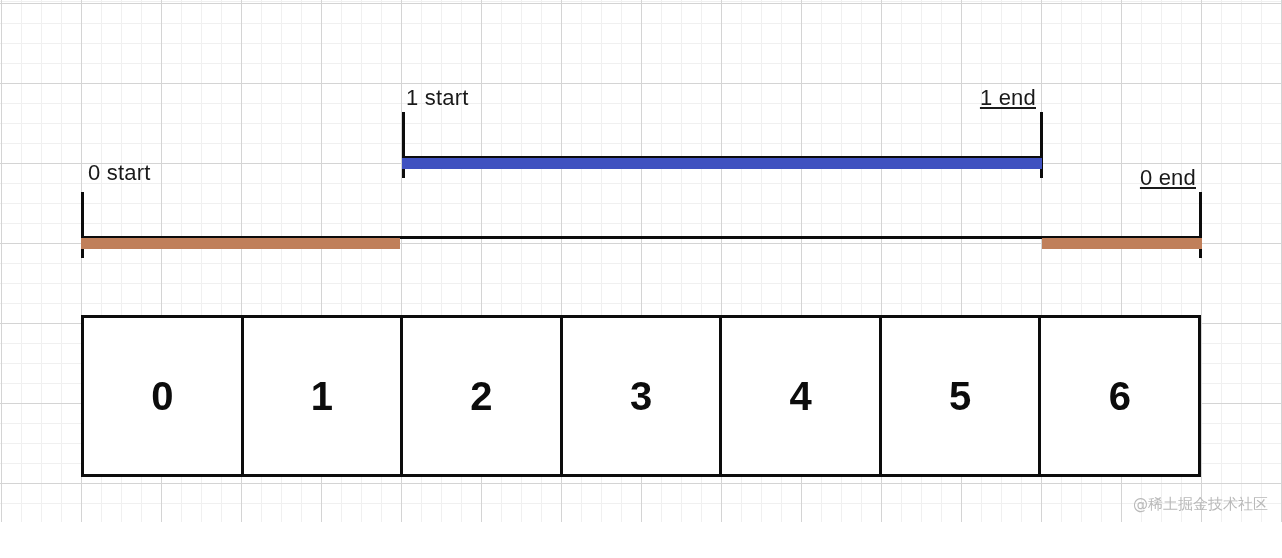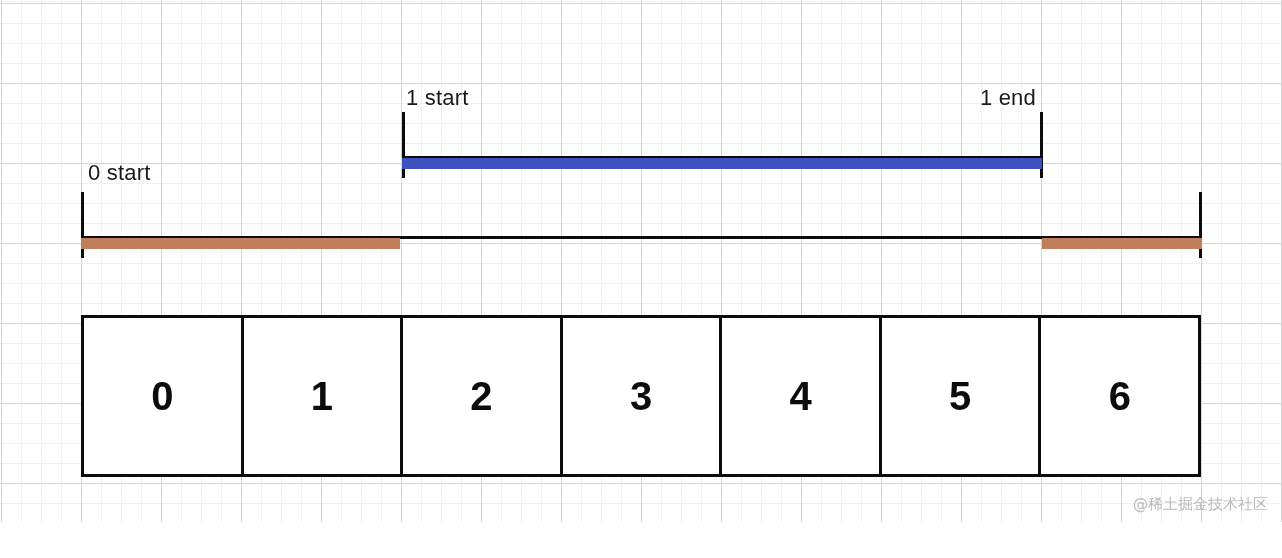--- a/index.html
+++ b/index.html
@@ -56,21 +56,21 @@
 
   
   .lbl {
     position: absolute;
     font-size: 22px;
     line-height: 26px;
     color: #1a1a1a;
     white-space: nowrap;
     letter-spacing: 0.2px;
   }
-  .lbl-right { text-align: right; }
+  .lbl-right { text-align: right; text-decoration: underline; }
 
   
   #cells {
     position: absolute;
     left: 81px;
     top: 315px;
     width: 1120px;
     height: 162px;
     display: flex;
     box-sizing: border-box;
@@ -113,20 +113,21 @@
   <div class="tick" style="left:402px; top:112px; height:66px;"></div>
 
   <div class="tick" style="left:1040px; top:112px; height:66px;"></div>
 
   <div class="axis-line" style="left:402px; top:156px; width:641px;"></div>
 
   <div class="seg seg-blue" style="left:402px; top:158px; width:640px;"></div>
 
   <div class="lbl" style="left:88px; top:160px;">0 start</div>
 
+  <div class="lbl lbl-right" style="left:1036px; top:165px; width:160px;">0 end</div>
 
   <div class="tick" style="left:81px; top:192px; height:66px;"></div>
 
   <div class="tick" style="left:1199px; top:192px; height:66px;"></div>
 
   <div class="axis-line" style="left:81px; top:236px; width:1121px;"></div>
 
   <div class="seg seg-brown" style="left:81px; top:238px; width:319px;"></div>
 
   <div class="seg seg-brown" style="left:1042px; top:238px; width:160px;"></div>

